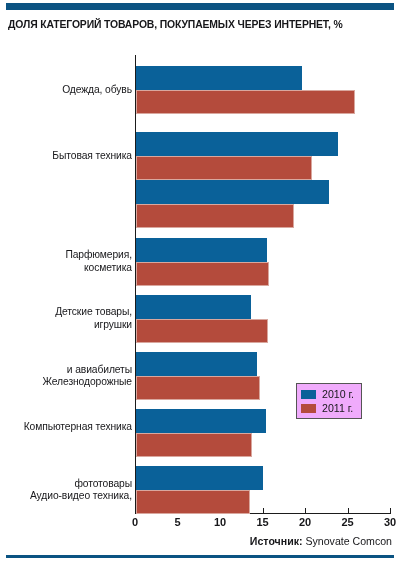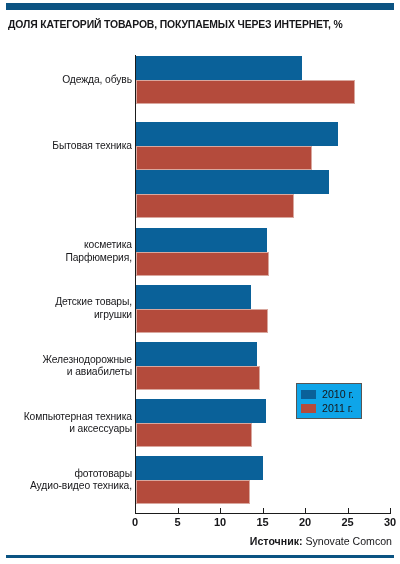--- a/index.html
+++ b/index.html
@@ -89,20 +89,21 @@
     text-align: center;
     width: 24px;
     margin-left: -12px;
   }
 
   
   .group {
     position: absolute;
     left: 0;
     width: 400px;
+    margin-top: 10px;
   }
   .cat-label {
     position: absolute;
     right: 268px;     
     width: 128px;
     text-align: right;
     font-size: 10.3px;
     color: #17171a;
     line-height: 12.4px;
     letter-spacing: -0.1px;
@@ -119,21 +120,21 @@
   }
   .bar.blue  { background: #0a6199; border: 0.8px solid #0a6199; }
   .bar.red   { background: #b44b3c; border: 0.8px solid #d9a79e; }
 
   
   .legend {
     position: absolute;
     left: 296px;
     top: 383px;
     border: 1.4px solid #555555;
-    background: #0ea5e9;
+    background: #f0abfc;
     padding: 3px 7px 3px 4px;
     box-sizing: border-box;
   }
   .legend-row {
     display: flex;
     align-items: center;
     height: 14px;
   }
   .legend-swatch {
     width: 15px;
@@ -218,52 +219,51 @@
           </div>
         </div>
         <div class="group" style="top: 170.4px; height: 48px;">
           <div class="bars">
             <div class="bar blue" title="2010 г.: 22.7%" style="width: 192.95px;"></div>
             <div class="bar red" title="2011 г.: 18.6%" style="width: 158.1px;"></div>
           </div>
         </div>
         <div class="group" style="top: 227.6px; height: 48px;">
           <div class="cat-label" style="top: 11.6px;">
+            <div>Парфюмерия,</div>
             <div>косметика</div>
-            <div>Парфюмерия,</div>
           </div>
           <div class="bars">
             <div class="bar blue" title="2010 г.: 15.4%" style="width: 130.9px;"></div>
             <div class="bar red" title="2011 г.: 15.6%" style="width: 132.6px;"></div>
           </div>
         </div>
         <div class="group" style="top: 284.8px; height: 48px;">
           <div class="cat-label" style="top: 11.6px;">
             <div>Детские товары,</div>
             <div>игрушки</div>
           </div>
           <div class="bars">
             <div class="bar blue" title="2010 г.: 13.5%" style="width: 114.75px;"></div>
             <div class="bar red" title="2011 г.: 15.5%" style="width: 131.75px;"></div>
           </div>
         </div>
         <div class="group" style="top: 342px; height: 48px;">
           <div class="cat-label" style="top: 11.6px;">
+            <div>и авиабилеты</div>
             <div>Железнодорожные</div>
-            <div>и авиабилеты</div>
           </div>
           <div class="bars">
             <div class="bar blue" title="2010 г.: 14.2%" style="width: 120.7px;"></div>
             <div class="bar red" title="2011 г.: 14.6%" style="width: 124.1px;"></div>
           </div>
         </div>
         <div class="group" style="top: 399.2px; height: 48px;">
           <div class="cat-label" style="top: 11.6px;">
             <div>Компьютерная техника</div>
-            <div>и аксессуары</div>
           </div>
           <div class="bars">
             <div class="bar blue" title="2010 г.: 15.3%" style="width: 130.05px;"></div>
             <div class="bar red" title="2011 г.: 13.6%" style="width: 115.6px;"></div>
           </div>
         </div>
         <div class="group" style="top: 456.4px; height: 48px;">
           <div class="cat-label" style="top: 11.6px;">
             <div>фототовары</div>
             <div>Аудио-видео техника,</div>

